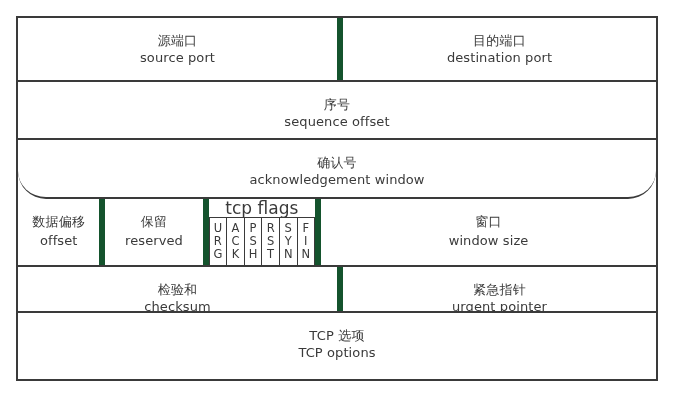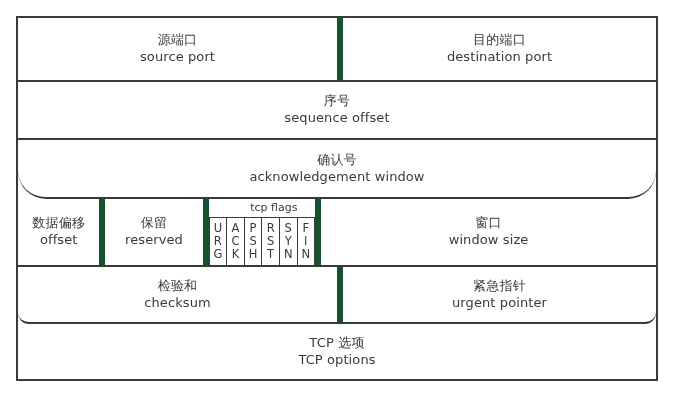--- a/index.html
+++ b/index.html
@@ -32,33 +32,33 @@
     display: flex;
     box-sizing: border-box;
     border-bottom: 2px solid #3a3a3a;
   }
   .row.last { border-bottom: none; }
 
   .r-ports   { height: 64px; }
   .r-seq     { height: 58px; }
   .r-ack     { height: 59px; border-radius: 28px; }
   .r-flags   { height: 68px; }
-  .r-cksum   { height: 57px; border-radius: 11px; }
+  .r-cksum   { height: 46px; }
   .r-options { height: 55px; }
 
   .cell {
     box-sizing: border-box;
     display: flex;
     flex-direction: column;
     align-items: center;
-    justify-content: center;
+    justify-content: space-between;
     text-align: center;
     line-height: 1.28;
     font-size: 13px;
-    padding: 8px 4px;
+    padding: 15px 4px;
     overflow: hidden;
   }
   .cell + .cell { border-left: 6px solid #14532d; }
 
   .half { width: 50%; }
   .full { width: 100%; }
 
   .cn { display: block; font-size: 13px; letter-spacing: .2px; }
   .en { display: block; font-size: 13px; letter-spacing: .1px; }
 
@@ -67,22 +67,22 @@
   .c-reserved { width: 111px; }
   .c-flags    { width: 122px; padding: 0; justify-content: flex-start; }
   .c-window   { width: 370px; }
 
   .flags-title {
     width: 100%;
     height: 18px;
     box-sizing: border-box;
     display: flex;
     align-items: center;
-    justify-content: flex-end;
-    font-size: 11px;
+    justify-content: flex-start;
+    font-size: 17px;
     border-bottom: 1.5px solid #3a3a3a;
     margin-top: 1px;
     padding-left: 12px;
   }
   .flags-title-inner {
     width: calc(100% - 12px);
     text-align: center;
   }
   .flag-cells {
     flex: 1;

